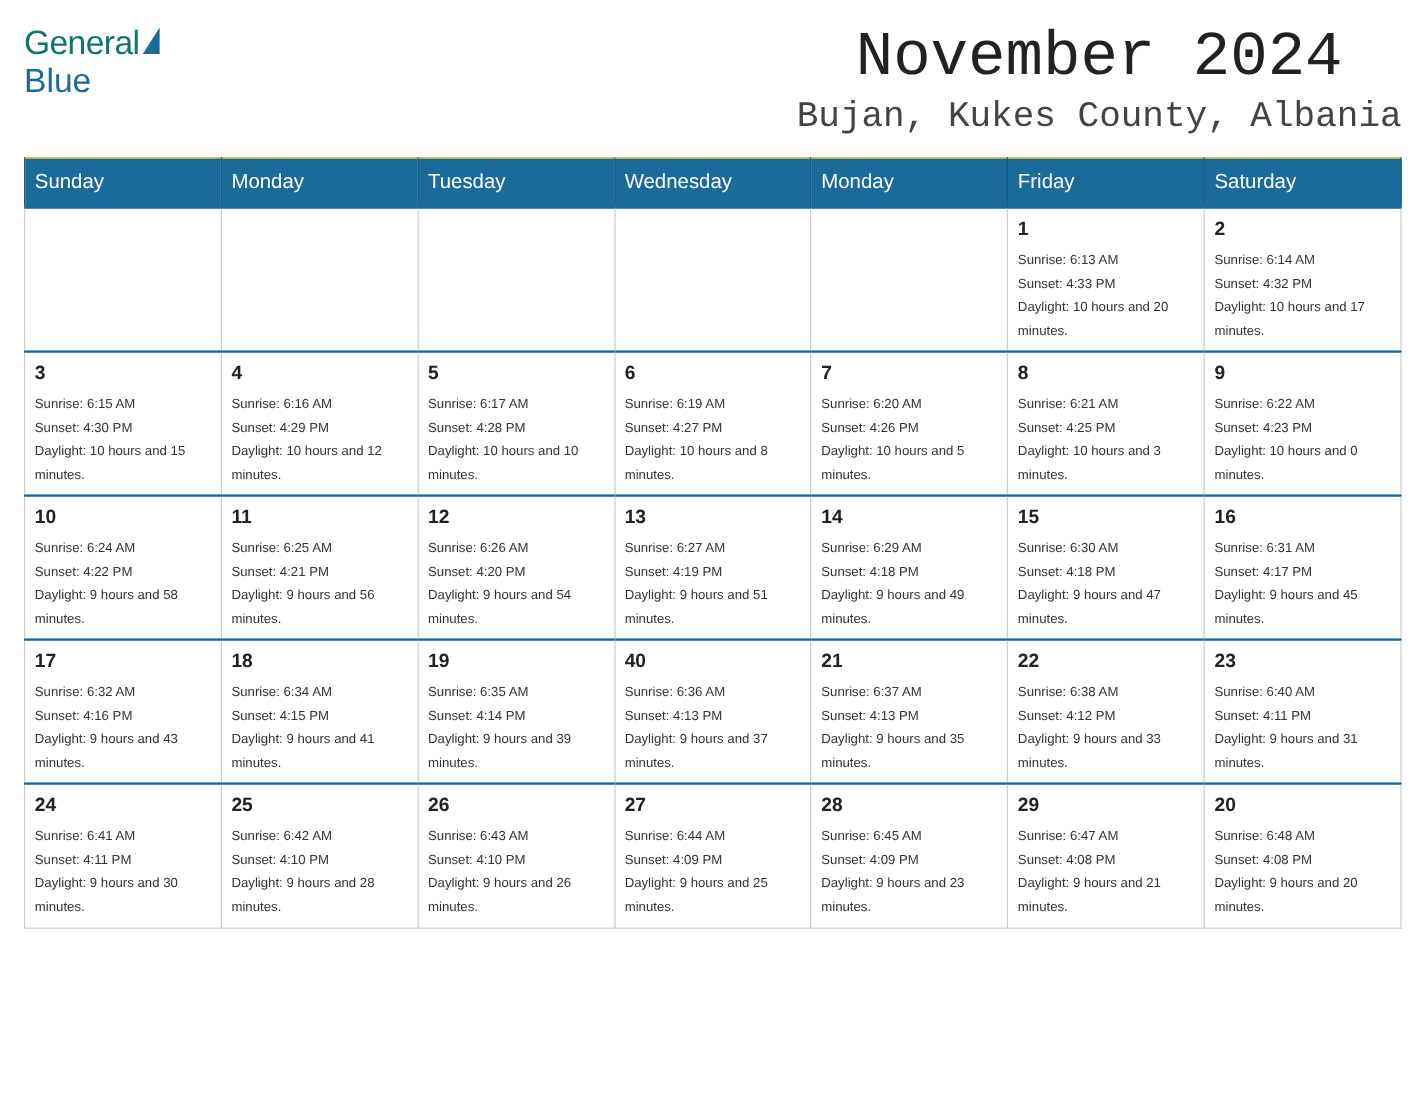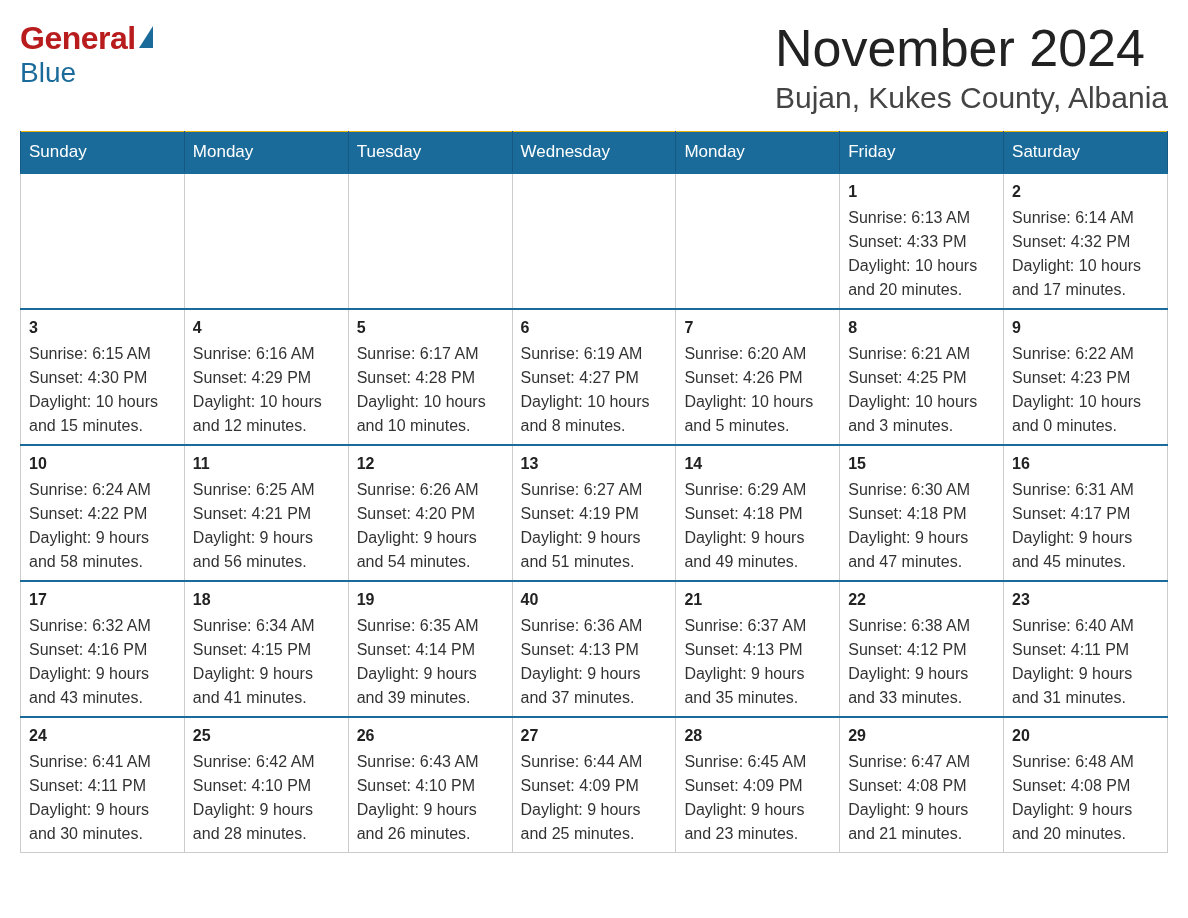--- a/index.html
+++ b/index.html
@@ -10,32 +10,33 @@
       min-height: 918px;
       padding: 20px;
     }
     .header {
       display: flex;
       justify-content: space-between;
       align-items: flex-start;
       margin-bottom: 16px;
     }
     .logo-general {
-      font-size: 32px;
-      font-weight: bold;
-      color: #b91c1c;
+      font-size: 28px;
+      font-weight: normal;
+      color: #0f766e;
       letter-spacing: -0.5px;
     }
     .logo-blue {
       font-size: 28px;
       font-weight: normal;
       color: #1a6b9a;
     }
     .title-section {
-      text-align: left;
+      text-align: center;
+      font-family: Liberation Mono, monospace;
     }
     .page-title {
       font-size: 52px;
       font-weight: normal;
       color: #222;
       line-height: 1.1;
     }
     .subtitle {
       font-size: 30px;
       color: #444;
@@ -66,21 +67,21 @@
       line-height: 1.5;
     }
     .calendar td .day-number {
       font-size: 16px;
       font-weight: bold;
       color: #222;
       display: block;
       margin-bottom: 2px;
     }
     .calendar td .day-info {
-      font-size: 16px;
+      font-size: 11px;
       color: #333;
       line-height: 1.5;
     }
     .calendar tr.week-row td {
       border-top: 2px solid #1a6b9a;
     }
     .calendar thead tr th {
       border-top: none;
     }
     .empty-cell {

